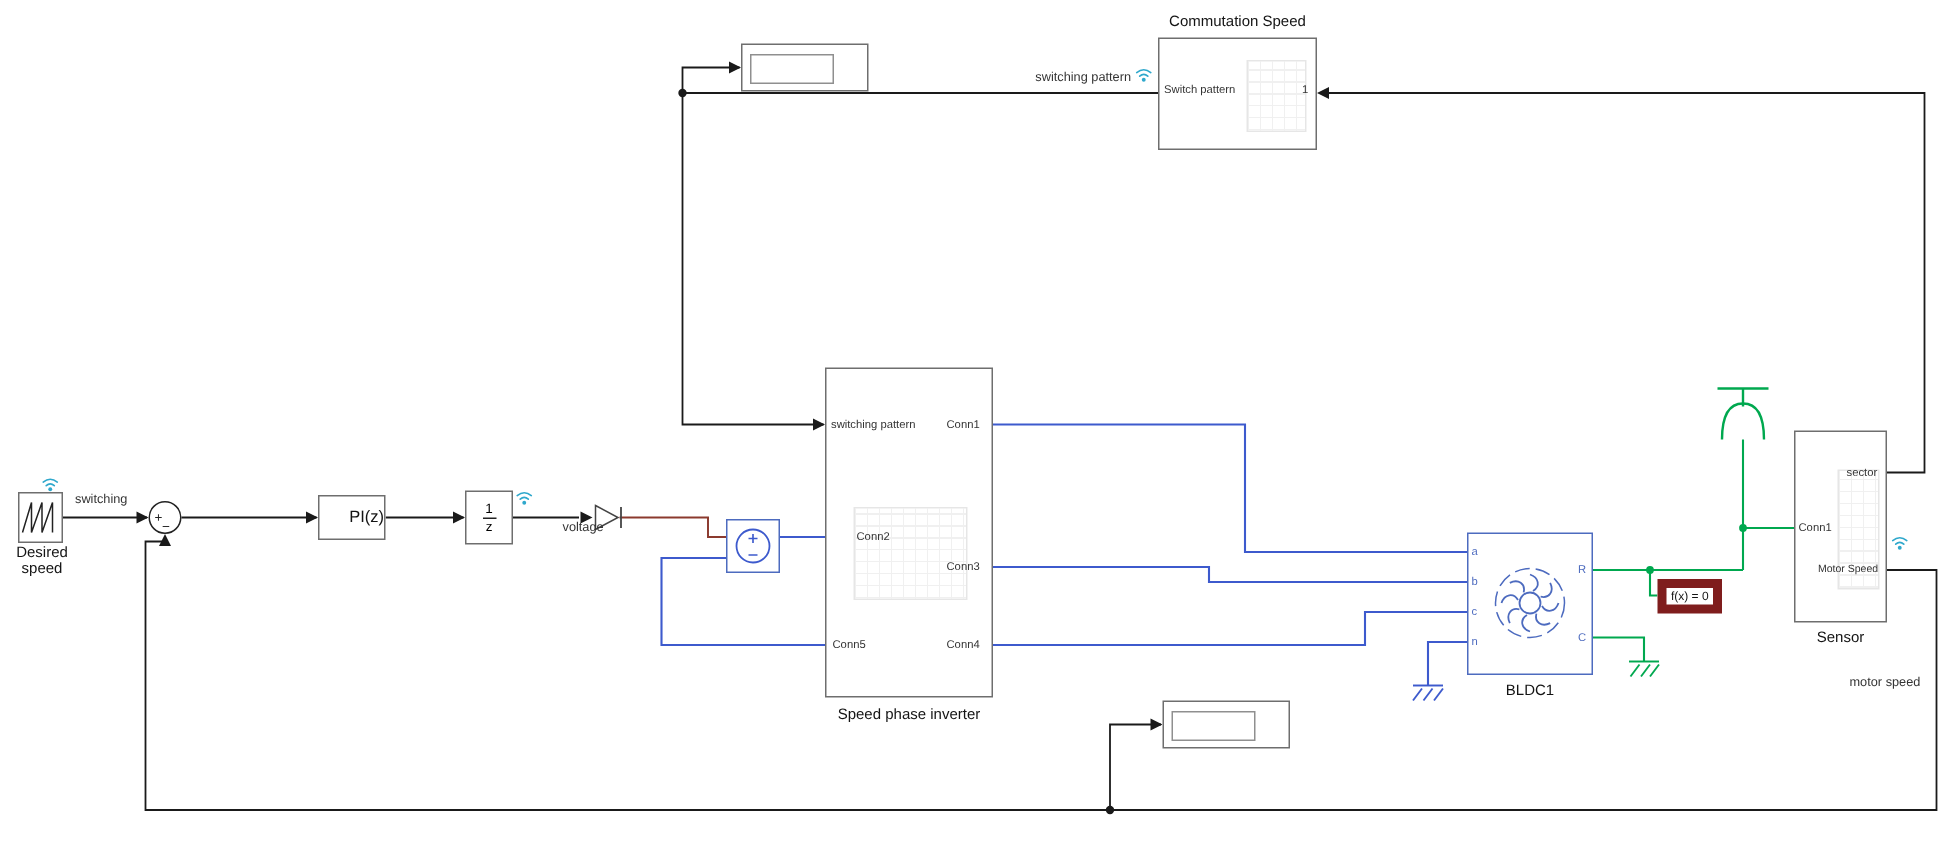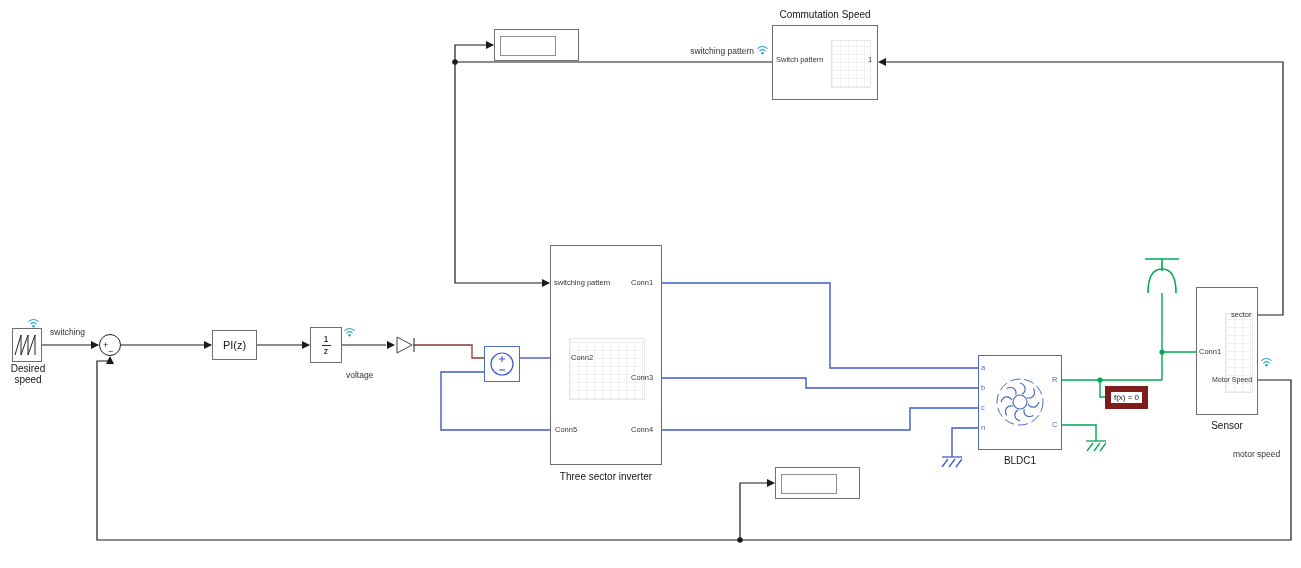--- a/index.html
+++ b/index.html
@@ -120,21 +120,21 @@
       <path d="M2 26 L8 6 L8 26 L15 6 L15 26 L22 6 L22 26" stroke="#222" stroke-width="1" fill="none"></path>
     </svg>
   </div>
   <div class="block-label" style="left:0px;top:363px;width:56px;">Desired speed</div>
 
   <div class="sum" style="left:99px;top:334px;">
     <span class="sign" style="left:3px;top:6px;">+</span>
     <span class="sign" style="left:8px;top:12px;">−</span>
   </div>
 
-  <div class="block center-flex" style="left:212px;top:330px;width:45px;height:30px;font-size:11px;color:#141414;">
+  <div class="block center-flex" style="left:212px;top:330px;width:45px;height:30px;font-size:11px;color:#141414;justify-content:flex-end;">
     <span>PI(z)</span>
   </div>
 
   <div class="block" style="left:310px;top:327px;width:32px;height:36px;display:flex;flex-direction:column;align-items:center;justify-content:center;">
     <span style="font-size:9px;line-height:9px;">1</span>
     <span style="width:9px;border-top:1px solid #222;margin:1px 0;"></span>
     <span style="font-size:9px;line-height:9px;">z</span>
   </div>
 
   <div class="block blue-border" style="left:484px;top:346px;width:36px;height:36px;">
@@ -147,21 +147,21 @@
 
   <div class="block" style="left:550px;top:245px;width:112px;height:220px;">
     <div class="thumb" style="left:18px;top:92px;width:76px;height:62px;"></div>
   </div>
   <div class="port-label" style="left:554px;top:278px;">switching pattern</div>
   <div class="port-label" style="left:631px;top:278px;">Conn1</div>
   <div class="port-label" style="left:571px;top:353px;">Conn2</div>
   <div class="port-label" style="left:631px;top:373px;">Conn3</div>
   <div class="port-label" style="left:555px;top:425px;text-align:right;">Conn5</div>
   <div class="port-label" style="left:631px;top:425px;">Conn4</div>
-  <div class="block-label" style="left:526px;top:471px;width:160px;">Three sector inverter</div>
+  <div class="block-label" style="left:526px;top:471px;width:160px;">Speed phase inverter</div>
 
   <div class="block-label" style="left:745px;top:9px;width:160px;">Commutation Speed</div>
   <div class="block" style="left:772px;top:25px;width:106px;height:75px;">
     <div class="thumb" style="left:58px;top:14px;width:40px;height:48px;"></div>
   </div>
   <div class="port-label" style="left:776px;top:55px;">Switch pattern</div>
   <div class="port-label" style="left:868px;top:55px;">1</div>
 
   <div class="block" style="left:494px;top:29px;width:85px;height:32px;">
     <div class="display-inner"></div>
@@ -202,17 +202,17 @@
   <div class="block" style="left:1196px;top:287px;width:62px;height:128px;">
     <div class="thumb" style="left:28px;top:25px;width:28px;height:80px;"></div>
   </div>
 
   <div class="port-label" style="left:1231px;top:310px;">sector</div>
   <div class="port-label" style="left:1199px;top:347px;">Conn1</div>
   <div class="port-label" style="left:1212px;top:375px;font-size:7px;">Motor Speed</div>
   <div class="block-label" style="left:1196px;top:420px;width:62px;">Sensor</div>
 
   <div class="wire-label" style="left:50px;top:327px;">switching</div>
-  <div class="wire-label" style="left:346px;top:346px;margin-top:24px;">voltage</div>
+  <div class="wire-label" style="left:375px;top:346px;">voltage</div>
   <div class="wire-label" style="left:682px;top:46px;width:72px;text-align:right;">switching pattern</div>
   <div class="wire-label" style="left:1233px;top:449px;">motor speed</div>
 
 </div>
 
 </body></html>

